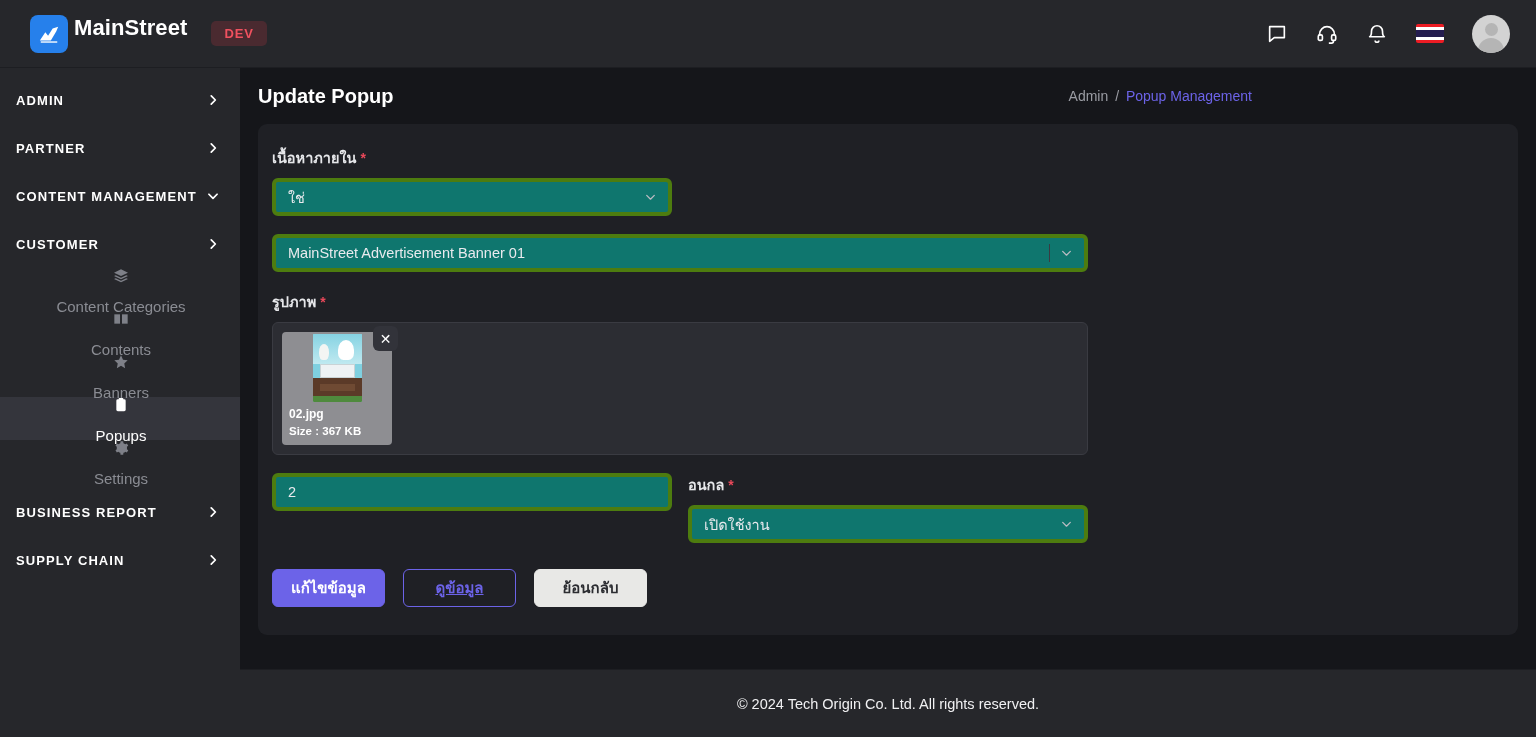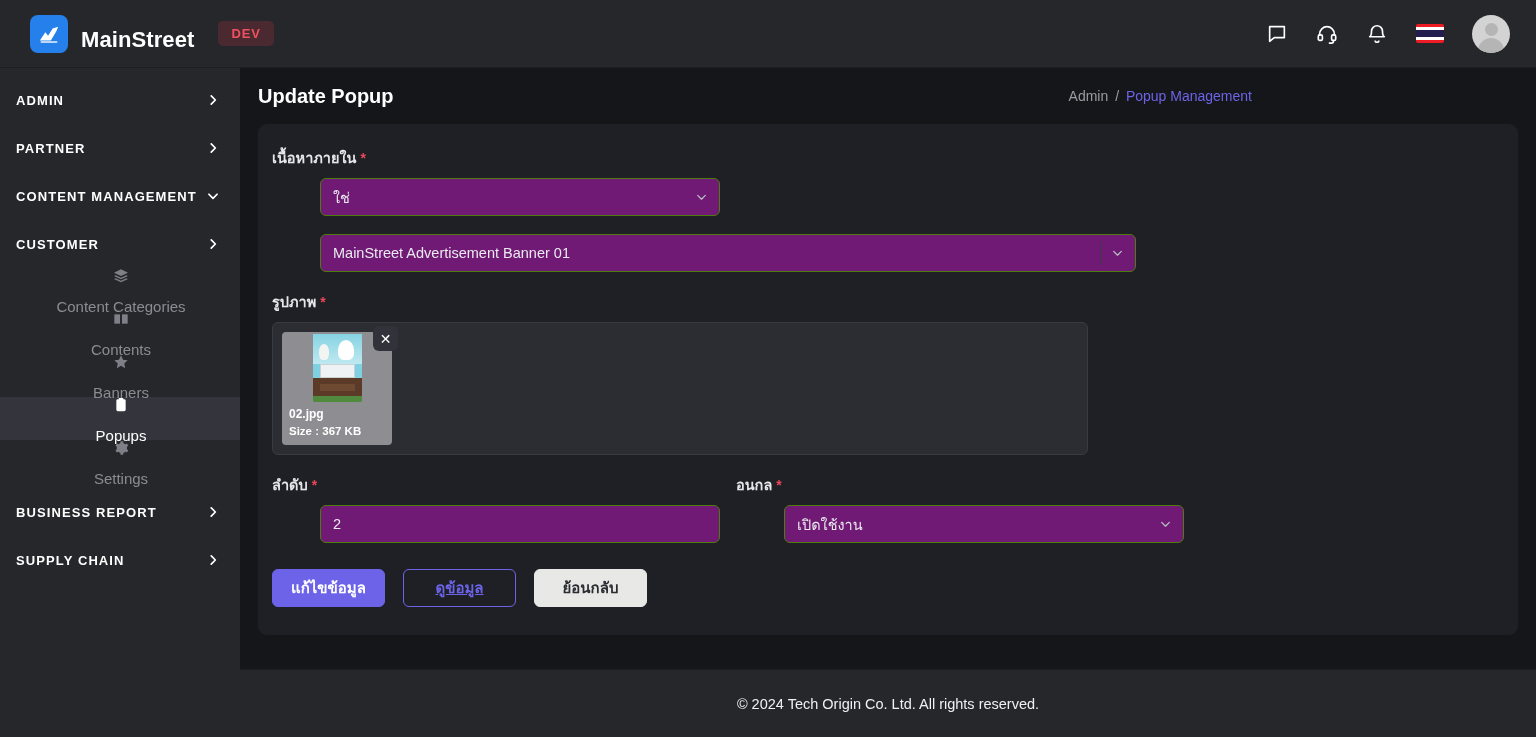--- a/index.html
+++ b/index.html
@@ -14,21 +14,21 @@
 
   
   .topbar {
     position: absolute; top: 0; left: 0;
     width: 1536px; height: 68px;
     background: #26272b;
     display: flex; align-items: center;
     padding: 0 26px 0 30px;
     border-bottom: 1px solid #1d1e22;
   }
-  .brand { display: flex; align-items: flex-end; gap: 13px; }
+  .brand { display: flex; align-items: flex-start; gap: 6px; }
   .logo-box {
     width: 38px; height: 38px; border-radius: 8px;
     background: #2680eb;
     display: flex; align-items: center; justify-content: center;
   }
   .brand-name {
     color: #ffffff; font-size: 22px; font-weight: bold;
     letter-spacing: .1px;
   }
   .dev-badge {
@@ -113,26 +113,26 @@
     min-height: 508px;
   }
   .field { margin-bottom: 18px; }
   .f-label {
     display: block; color: #e6e7ea; font-size: 14.5px;
     font-weight: bold; margin-bottom: 9px;
   }
   .req { color: #e9485a; font-size: 14px; }
 
   .sel, .txt {
-    height: 38px; background: #701a75;
-    border: 1px solid #4d7c0f; border-radius: 6px;
+    height: 38px; background: #0f766e;
+    border: 4px solid #4d7c0f; border-radius: 6px;
     color: #e9eaee; font-size: 14.5px;
     padding: 0 32px 0 12px;
     display: flex; align-items: center;
-    position: relative; cursor: pointer; margin-left: 48px;
+    position: relative; cursor: pointer;
   }
   .sel .chev-sm {
     position: absolute; right: 11px; top: 50%;
     transform: translateY(-50%); color: #b9bbc2; display:flex;
   }
   .sel-narrow { width: 400px; }
   .sel-wide   { width: 816px; }
   .txt { cursor: text; padding-right: 12px; }
 
   
@@ -428,24 +428,20 @@
           </div>
           <div class="file-name">02.jpg</div>
           <div class="file-size">Size : 367 KB</div>
           <div class="file-x">✕</div>
         </div>
       </div>
     </div>
 
     <div class="row2">
       <div>
-        <label class="f-label">
-          <span>ลำดับ</span>
-          <span class="req">*</span>
-        </label>
         <div class="txt sel-narrow">
           <span>2</span>
         </div>
       </div>
       <div>
         <label class="f-label">
           <span>อนกล</span>
           <span class="req">*</span>
         </label>
         <div class="sel sel-narrow">

